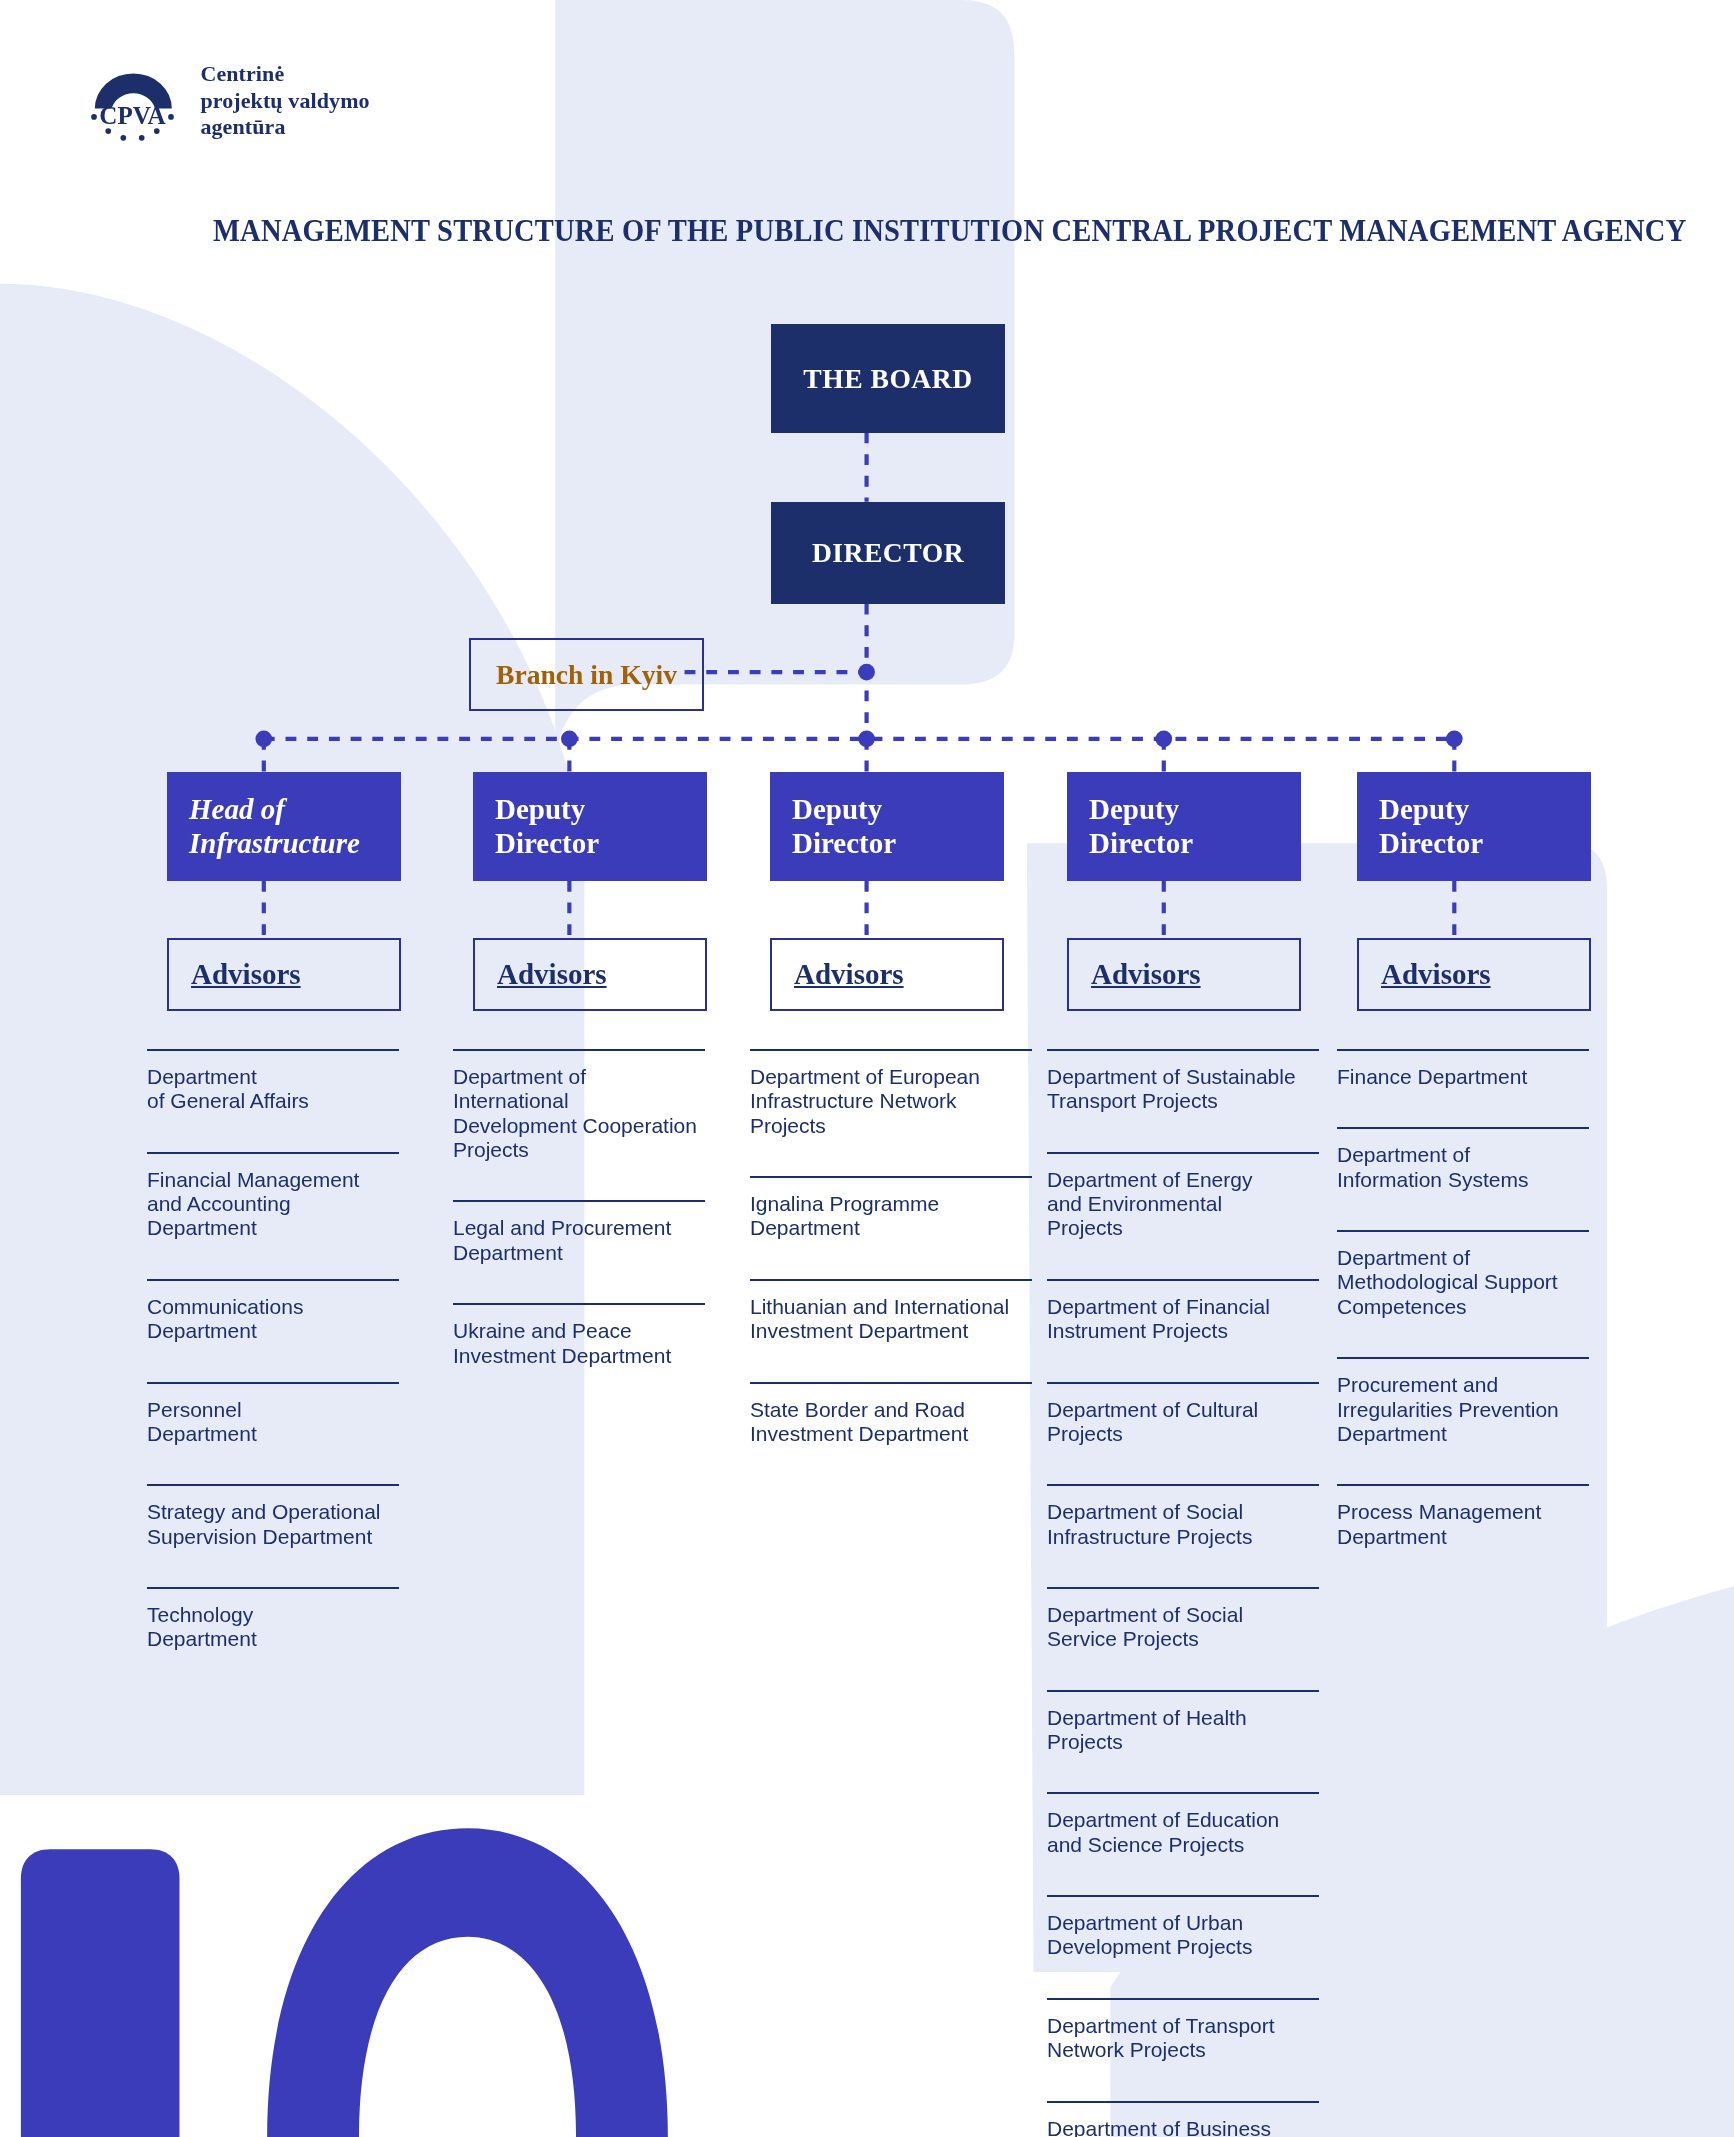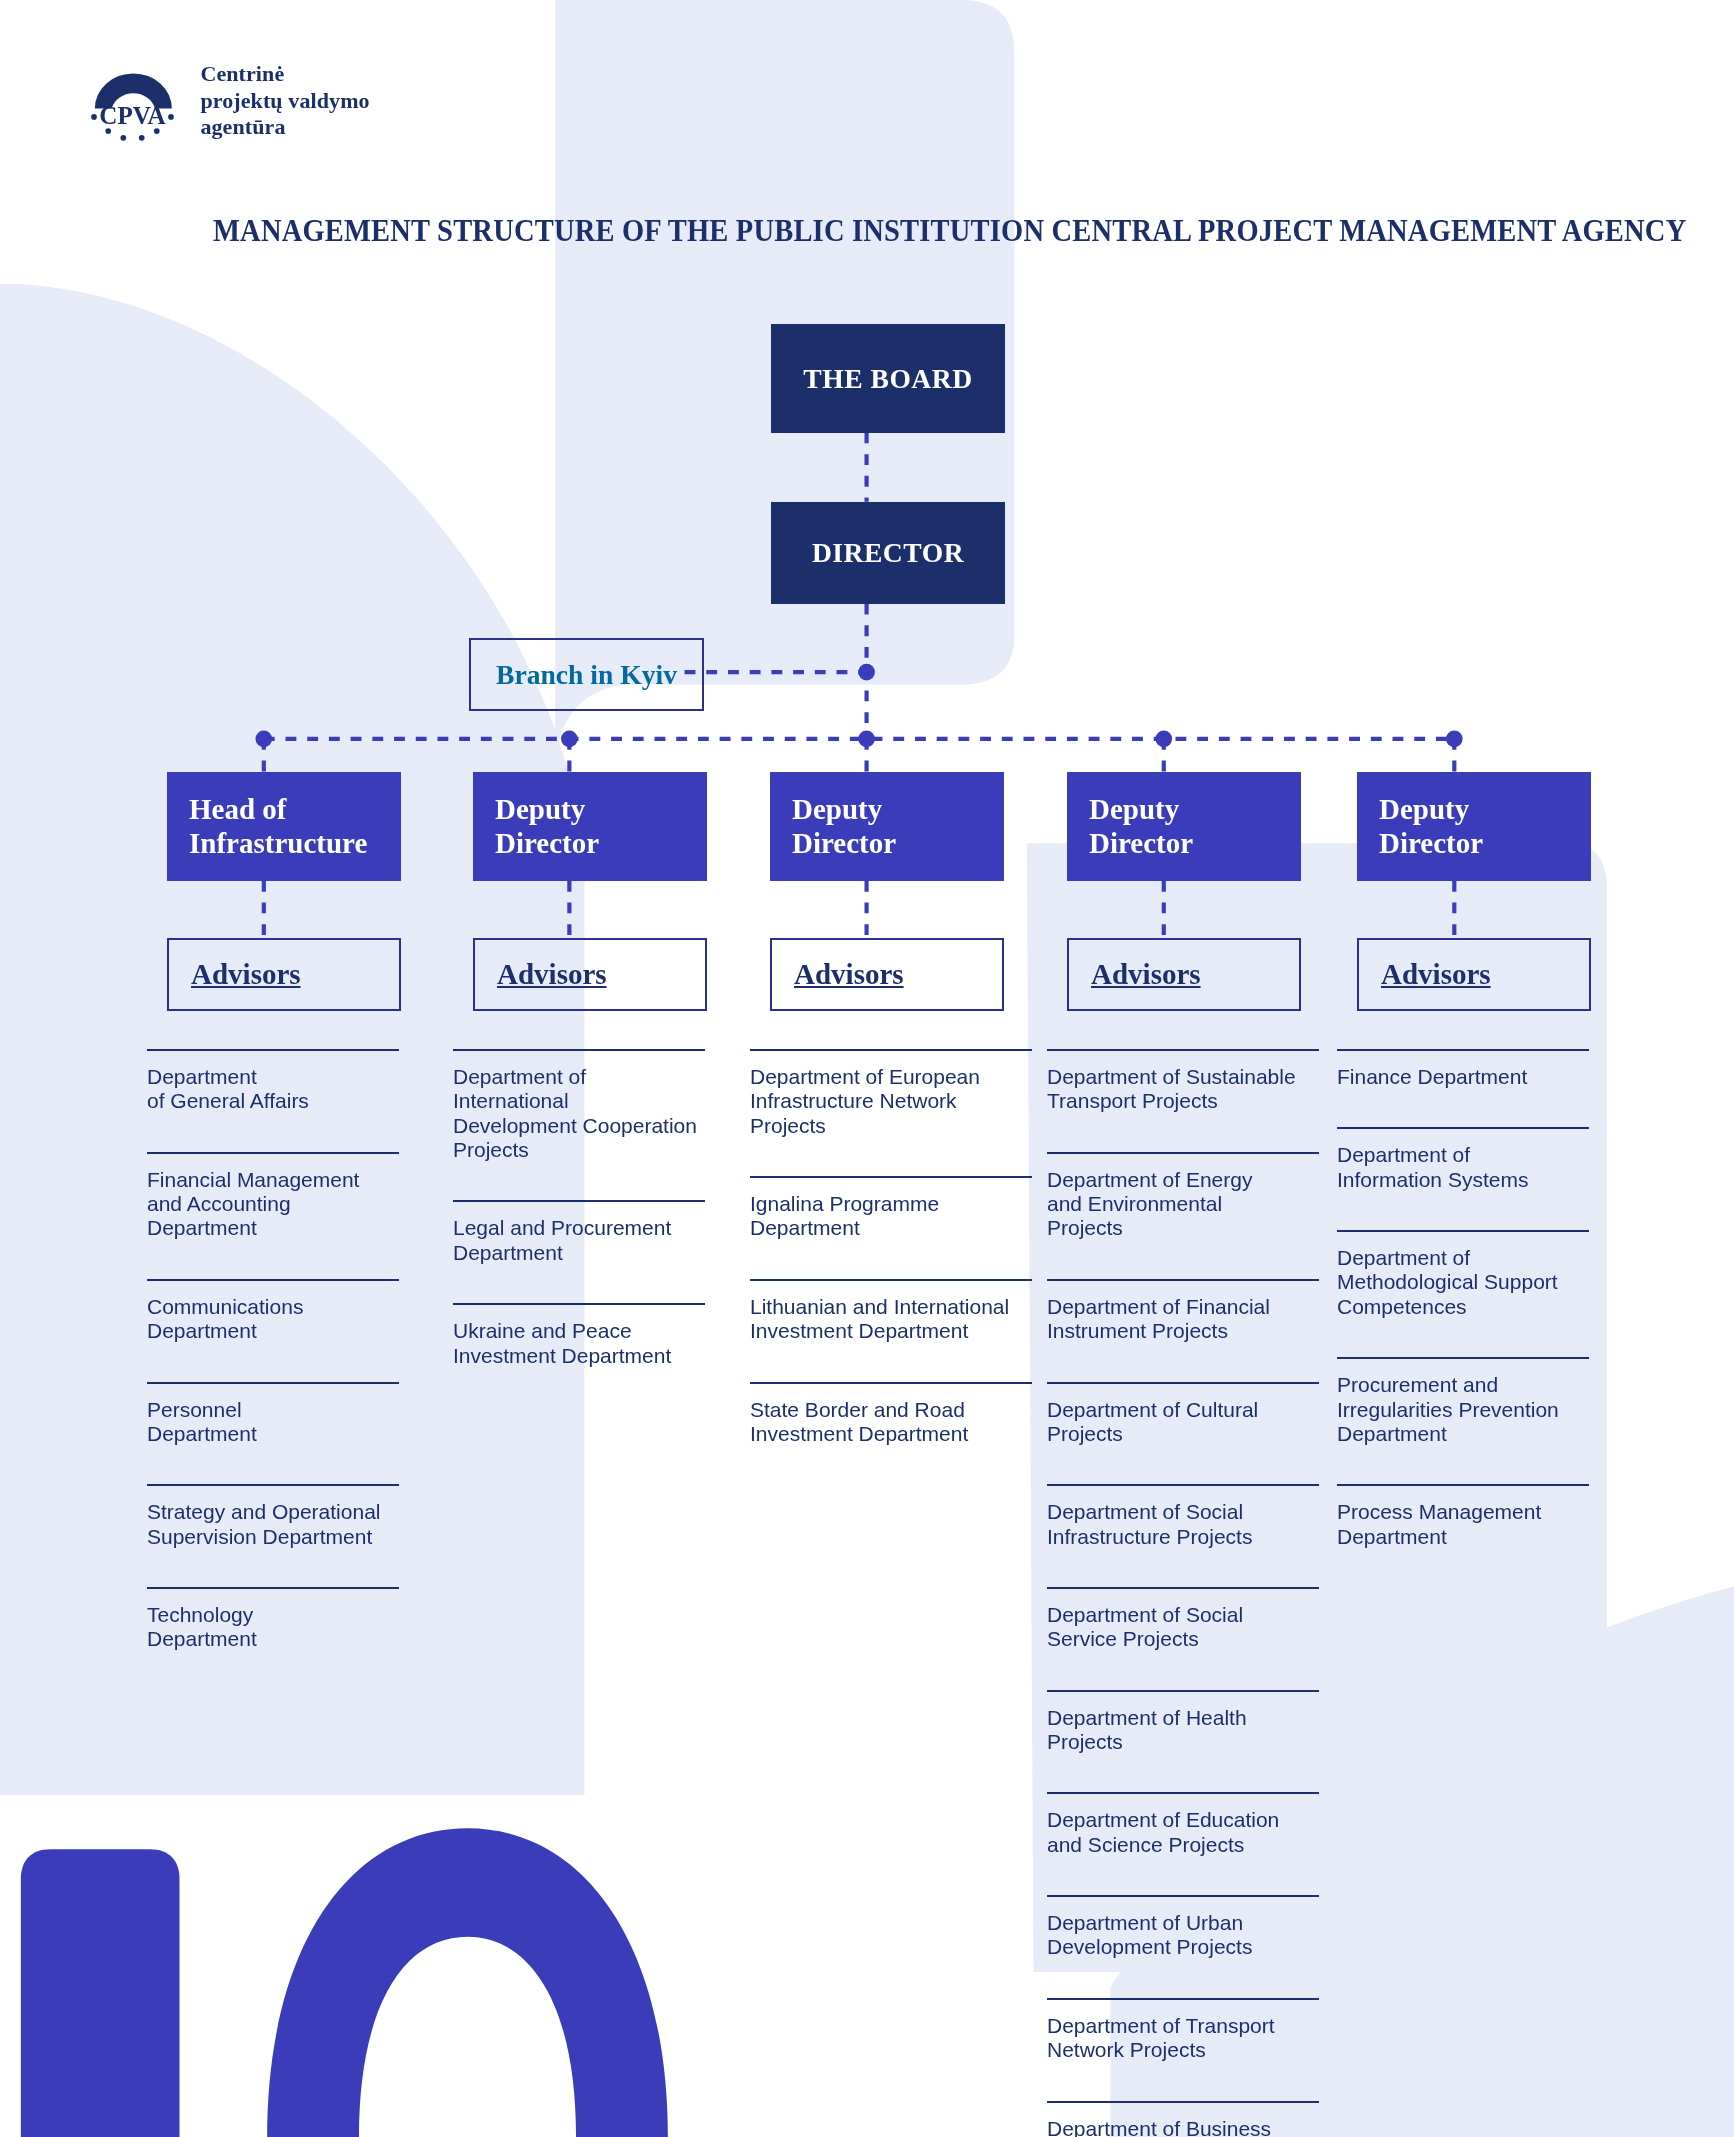--- a/index.html
+++ b/index.html
@@ -70,21 +70,21 @@
     background: transparent;
     border: 2.5px solid #2b2f8f;
     color: #1d2f6b;
     padding-left: 22px;
     font-size: 29px;
     text-decoration: underline;
   }
   .node-branch {
     background: transparent;
     border: 2.5px solid #2b2f8f;
-    color: #0369a1;
+    color: #a16207;
     justify-content: center;
     font-size: 27.6px;
   }
 
   
   .deplist { position: absolute; z-index: 3; }
   .dep {
     box-sizing: border-box;
     border-top: 2.5px solid #1d2f6b;
     color: #1d2f6b;
@@ -187,21 +187,21 @@
   </div>
 
   <div class="node node-navy" style="left:751px; top:502px; width:234px; height:102px;">
     <span class="lbl">DIRECTOR</span>
   </div>
 
   <div class="node node-branch" style="left:449px; top:638px; width:235px; height:73px;">
     <span class="lbl">Branch in Kyiv</span>
   </div>
 
-  <div class="node node-blue" style="left:147px; top:772px; width:234px; height:109px;">
+  <div class="node node-blue" style="left:147px; top:772px; width:234px; height:109px;font-style:italic;">
     <span class="lbl">
       <span>Head of</span><br><span>Infrastructure</span>
     </span>
   </div>
   <div class="node node-blue" style="left:453px; top:772px; width:234px; height:109px;">
     <span class="lbl">
       <span>Deputy</span><br><span>Director</span>
     </span>
   </div>
   <div class="node node-blue" style="left:750px; top:772px; width:234px; height:109px;">

